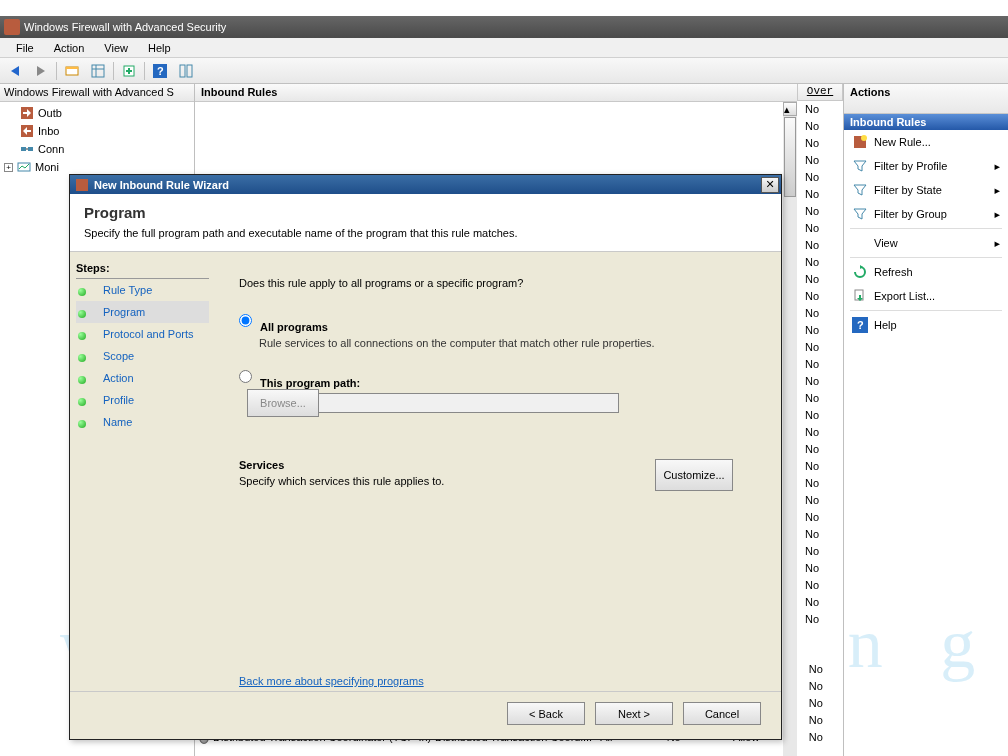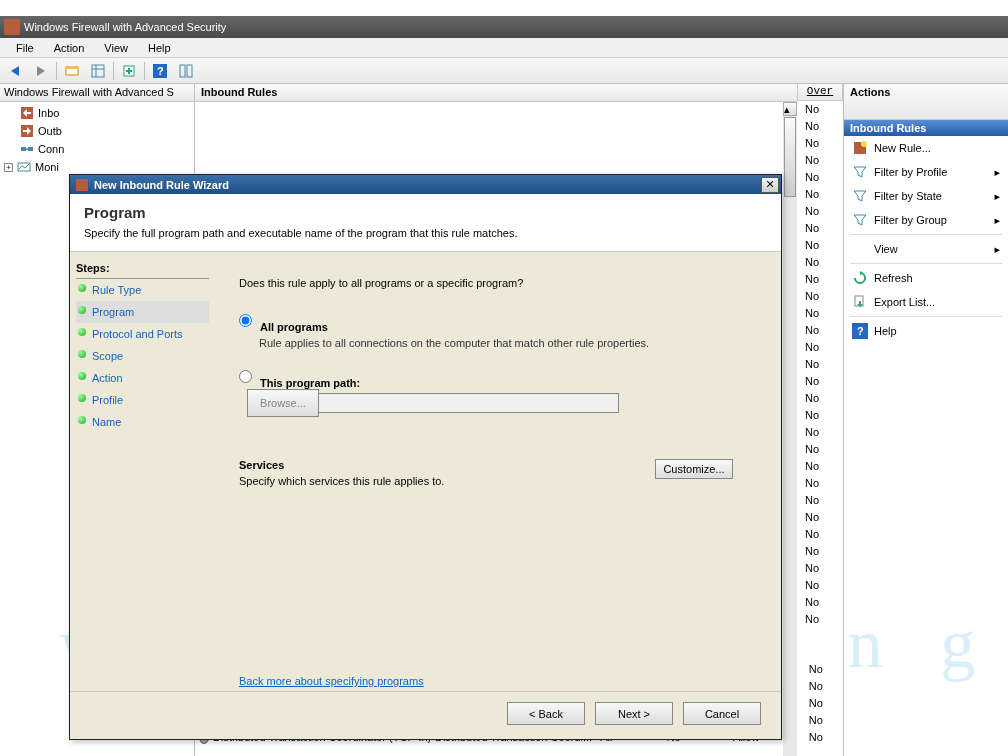--- a/index.html
+++ b/index.html
@@ -52,52 +52,52 @@
 .col-over div { height:17px; padding:1px 4px; }
 .hscroll { position:absolute; bottom:0; left:0; right:0; height:14px; background:#e8e8e8; display:flex;}
 .hscroll .arrow-box{width:14px;height:14px;background:linear-gradient(#fdfdfd,#ddd);border:1px solid #aaa;display:flex;align-items:center;justify-content:center;}
 .hscroll .track{flex:1;background:#efefef;}
 .vscroll { position:absolute; right:46px; top:18px; bottom:14px; width:14px; background:#e8e8e8;}
 .vscroll .arrow-box{width:14px;height:14px;background:linear-gradient(#fdfdfd,#ddd);border:1px solid #aaa;}
 .vscroll .thumb{width:12px; height:80px; margin:1px; background:linear-gradient(#fafafa,#ccc); border:1px solid #999;}
 
 
 .actions { width: 165px; border-left: 1px solid #bfbfbf; background: #fff;}
-.actions-hdr { background: linear-gradient(#fafafa,#e8e8e8); border-bottom: 1px solid #c8c8c8; height: 36px; padding: 2px 6px; font-weight: bold;}
+.actions-hdr { background: linear-gradient(#fafafa,#e8e8e8); border-bottom: 1px solid #c8c8c8; height: 30px; padding: 2px 6px; font-weight: bold;}
 .actions-sub { background: linear-gradient(#5a8fd8,#2458a8); color:#fff; padding:2px 6px; font-weight:bold;}
 .action-item { display:flex; align-items:center; gap:6px; padding:4px 8px; cursor:default;}
 .aicon { width:16px; height:16px; display:inline-block;}
 
 
 .wizard { position: absolute; left: 69px; top: 90px; width: 713px; height: 566px; background: #ece9d8; border: 1px solid #222; box-shadow: 2px 2px 6px rgba(0,0,0,.25);}
 .wiz-title { background: linear-gradient(#3b6ea5,#1e4e8a); height: 19px; display:flex; align-items:center; padding:0 2px 0 4px; color:#fff;}
 .wiz-title .ticon{width:16px;height:16px;margin-right:4px;}
 .wiz-title .title-text{flex:1;font-weight:bold;}
 .wiz-close { width:18px; height:16px; background:linear-gradient(#f8f8f8,#ccc); border:1px solid #555; color:#000; text-align:center; line-height:13px; font-family:Arial; font-size:11px;}
 .wiz-header { background:#fff; padding:10px 14px 12px; border-bottom:1px solid #c9c9c9;}
 .wiz-header h1 { font-size:15px; font-weight:bold; color:#333; margin-bottom:6px;}
 .wiz-body { display:flex; height: calc(100% - 19px - 62px - 44px);}
 .wiz-steps { width:145px; background:#ece9d8; border-right:0; padding:8px 6px;}
 .wiz-steps .steps-hdr{font-weight:bold; border-bottom:1px solid #999; padding:2px 0 4px;}
-.step { display:flex; align-items:flex-start; gap:6px; padding:5px 2px;}
+.step { display:flex; align-items:flex-end; gap:17px; padding:5px 2px;}
 .step.sel { background:#ddd;}
 .step a { color:#1462bf;}
 .bullet { width:8px; height:8px; border-radius:50%; background:radial-gradient(circle at 30% 30%,#9f9,#2a2);}
 .wiz-content { flex:1; padding:25px 24px; position:relative;}
 .wiz-content .q { margin-bottom:24px;}
 .radio-row { display:flex; align-items:flex-start; gap:8px; margin-bottom:4px;}
 .radio-row input { margin-top:1px;}
 .radio-row label { font-weight:bold;margin-top:8px;}
 .sub { margin-left:20px; color:#333; margin-bottom:20px;}
 .path-input { width:360px; height:20px; background:#f0f0f0; border:1px solid #888; margin-left:20px;}
 .browse-btn { position:absolute; margin-left:8px; width:72px; height:28px; background:linear-gradient(#f8f8f8,#ddd); border:1px solid #888; color:#888;}
 .example { margin-left:20px; margin-top:4px; display:flex;}
 .example .lbl{width:72px;}
 .services-hdr { font-weight:bold; margin-top:40px;}
-.cust-btn { position:absolute; right:24px; width:78px; height:20px; background:linear-gradient(#f8f8f8,#ddd); border:1px solid #888;}
+.cust-btn { position:absolute; right:24px; width:78px; height:32px; background:linear-gradient(#f8f8f8,#ddd); border:1px solid #888;}
 .learn { color:#1462bf; text-decoration:underline; position:absolute; bottom:4px; left:24px;}
 .wiz-buttons { height:44px; display:flex; align-items:center; justify-content:flex-end; gap:10px; padding:0 20px; border-top:1px solid #c9c9c9;}
 .wbtn { width:78px; height:23px; background:linear-gradient(#f8f8f8,#ddd); border:1px solid #888;}
 
 
 .wm { position:absolute; left:120px; top:380px; font-size:140px; color:rgba(40,160,220,.12); font-family:Georgia,serif; letter-spacing:-8px; pointer-events:none; z-index:0;}
 .wm2 { position:absolute; left:60px; top:520px; font-size:70px; color:rgba(40,160,220,.18); font-family:Georgia,serif; letter-spacing:20px; pointer-events:none; z-index:0;}
 </style>
 </head>
 <body>
@@ -161,31 +161,31 @@
   <div class="wm">accu</div>
   <div class="wm2">w e b &nbsp; h o s t i n g</div>
 
   <div class="tree">
     <div class="tree-hdr">Windows Firewall with Advanced S</div>
     <div class="tree-items">
       <div class="tree-item">
           <span style="width:12px"></span>
           <span class="ticon"><svg viewBox="0 0 16 16">
               <rect x="2" y="2" width="12" height="12" fill="#b85c3e"></rect>
-              <path d="M4 8 l4 -4 l0 3 l4 0 l0 2 l-4 0 l0 3 Z" fill="#fff"></path>
+              <path d="M12 8 l-4 -4 l0 3 l-4 0 l0 2 l4 0 l0 3 Z" fill="#fff"></path>
             </svg></span>
-          <span>Inbo</span>
+          <span>Outb</span>
         </div>
       <div class="tree-item">
           <span style="width:12px"></span>
           <span class="ticon"><svg viewBox="0 0 16 16">
               <rect x="2" y="2" width="12" height="12" fill="#b85c3e"></rect>
-              <path d="M12 8 l-4 -4 l0 3 l-4 0 l0 2 l4 0 l0 3 Z" fill="#fff"></path>
+              <path d="M4 8 l4 -4 l0 3 l4 0 l0 2 l-4 0 l0 3 Z" fill="#fff"></path>
             </svg></span>
-          <span>Outb</span>
+          <span>Inbo</span>
         </div>
       <div class="tree-item">
           <span style="width:12px"></span>
           <span class="ticon"><svg viewBox="0 0 16 16">
               <rect x="2" y="6" width="5" height="4" fill="#48a"></rect>
               <rect x="9" y="6" width="5" height="4" fill="#48a"></rect>
               <line x1="7" y1="8" x2="9" y2="8" stroke="#333"></line>
             </svg></span>
           <span>Conn</span>
         </div>
@@ -411,21 +411,21 @@
             </div>
           </div>
       </div>
       <div class="wiz-content">
         <div class="q">Does this rule apply to all programs or a specific program?</div>
 
         <div class="radio-row">
           <input type="radio" checked="" style="">
           <label>All programs</label>
         </div>
-        <div class="sub">Rule applies to all connections on the computer that match other rule properties.</div>
+        <div class="sub">Rule services to all connections on the computer that match other rule properties.</div>
 
         <div class="radio-row">
           <input type="radio" style="">
           <label>This program path:</label>
         </div>
         <div style="display:flex;align-items:center;">
           <input class="path-input" disabled="" style="">
           <button class="browse-btn" disabled="">Browse...</button>
         </div>
 

